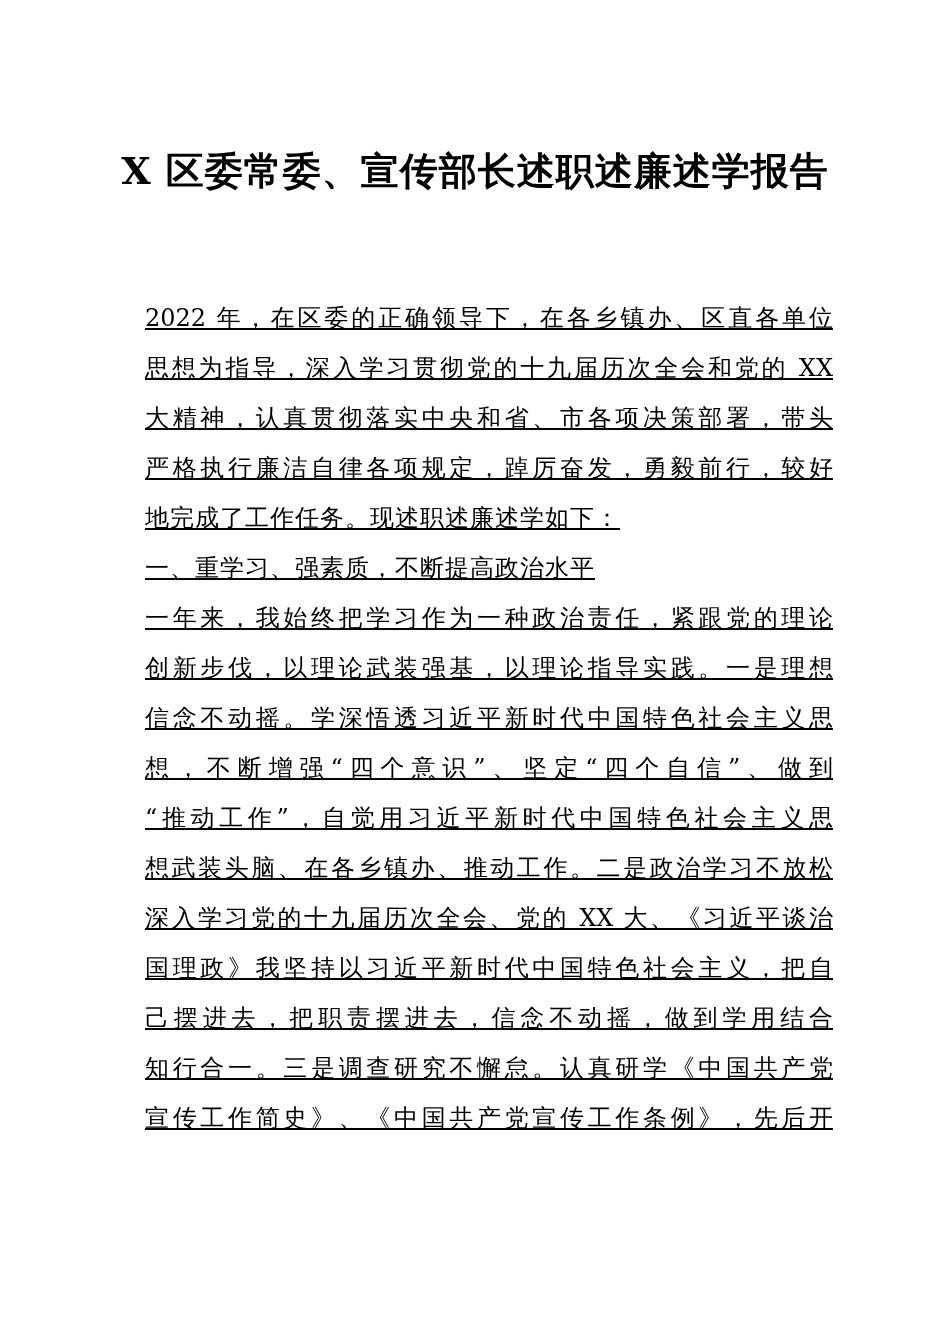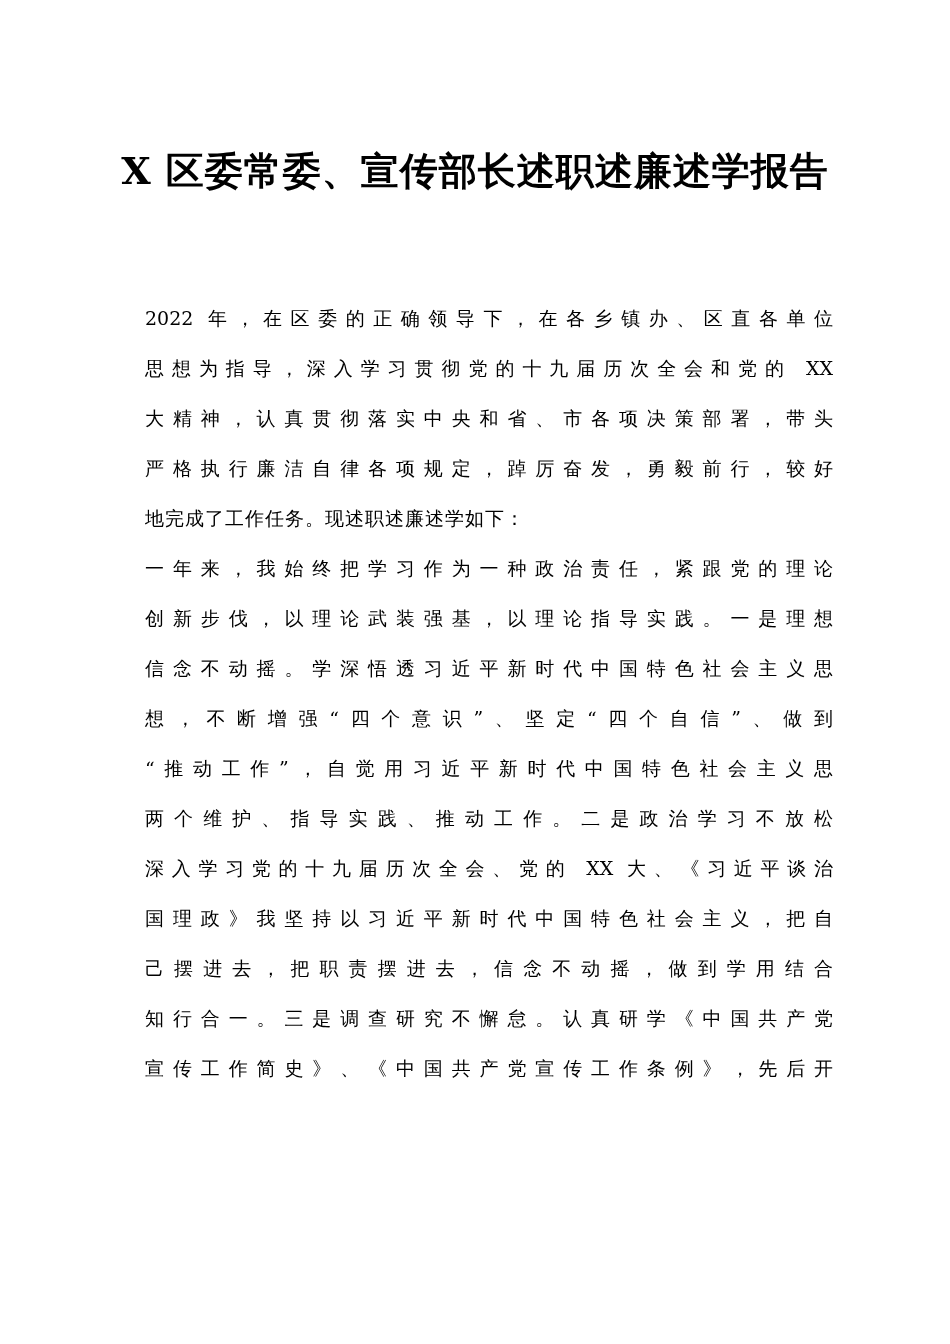--- a/index.html
+++ b/index.html
@@ -27,24 +27,25 @@
   }
   .doc-body {
     position: absolute;
     top: 293px;
     left: 145px;
     width: 688px;
   }
   .text-line {
     height: 50px;
     line-height: 50px;
-    font-size: 19px;
+    font-size: 24px;
     text-align: justify;
     text-align-last: justify;
     text-justify: inter-character;
+    text-decoration: underline;
   }
   .text-line.short {
     text-align: right;
     text-align-last: left;
     letter-spacing: 1px;
     white-space: nowrap;
   }
 </style>
 </head>
 <body>
@@ -52,26 +53,27 @@
 <div class="page">
 
   <h1 class="doc-title">X 区委常委、宣传部长述职述廉述学报告</h1>
 
   <div class="doc-body">
     <div class="text-line">2022 年，在区委的正确领导下，在各乡镇办、区直各单位</div>
     <div class="text-line">思想为指导，深入学习贯彻党的十九届历次全会和党的 XX</div>
     <div class="text-line">大精神，认真贯彻落实中央和省、市各项决策部署，带头</div>
     <div class="text-line">严格执行廉洁自律各项规定，踔厉奋发，勇毅前行，较好</div>
     <div class="text-line short">地完成了工作任务。现述职述廉述学如下：</div>
+    <div class="text-line short">一、重学习、强素质，不断提高政治水平</div>
     <div class="text-line">一年来，我始终把学习作为一种政治责任，紧跟党的理论</div>
     <div class="text-line">创新步伐，以理论武装强基，以理论指导实践。一是理想</div>
     <div class="text-line">信念不动摇。学深悟透习近平新时代中国特色社会主义思</div>
     <div class="text-line">想，不断增强“四个意识”、坚定“四个自信”、做到</div>
     <div class="text-line">“推动工作”，自觉用习近平新时代中国特色社会主义思</div>
-    <div class="text-line">两个维护、指导实践、推动工作。二是政治学习不放松</div>
+    <div class="text-line">想武装头脑、在各乡镇办、推动工作。二是政治学习不放松</div>
     <div class="text-line">深入学习党的十九届历次全会、党的 XX 大、《习近平谈治</div>
     <div class="text-line">国理政》我坚持以习近平新时代中国特色社会主义，把自</div>
     <div class="text-line">己摆进去，把职责摆进去，信念不动摇，做到学用结合</div>
     <div class="text-line">知行合一。三是调查研究不懈怠。认真研学《中国共产党</div>
     <div class="text-line">宣传工作简史》、《中国共产党宣传工作条例》，先后开</div>
   </div>
 
 </div>
 
 </body></html>

